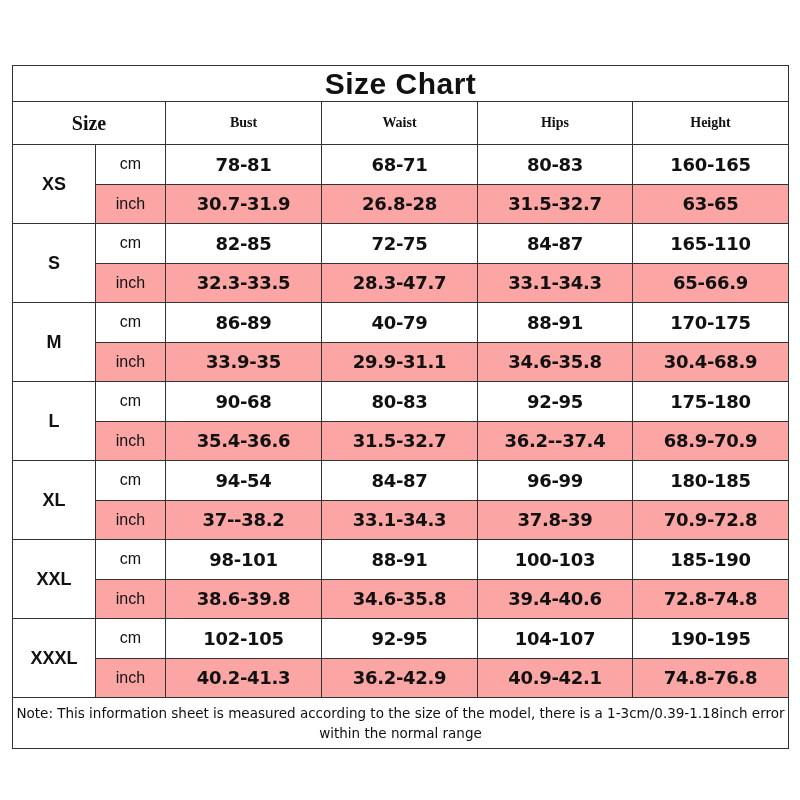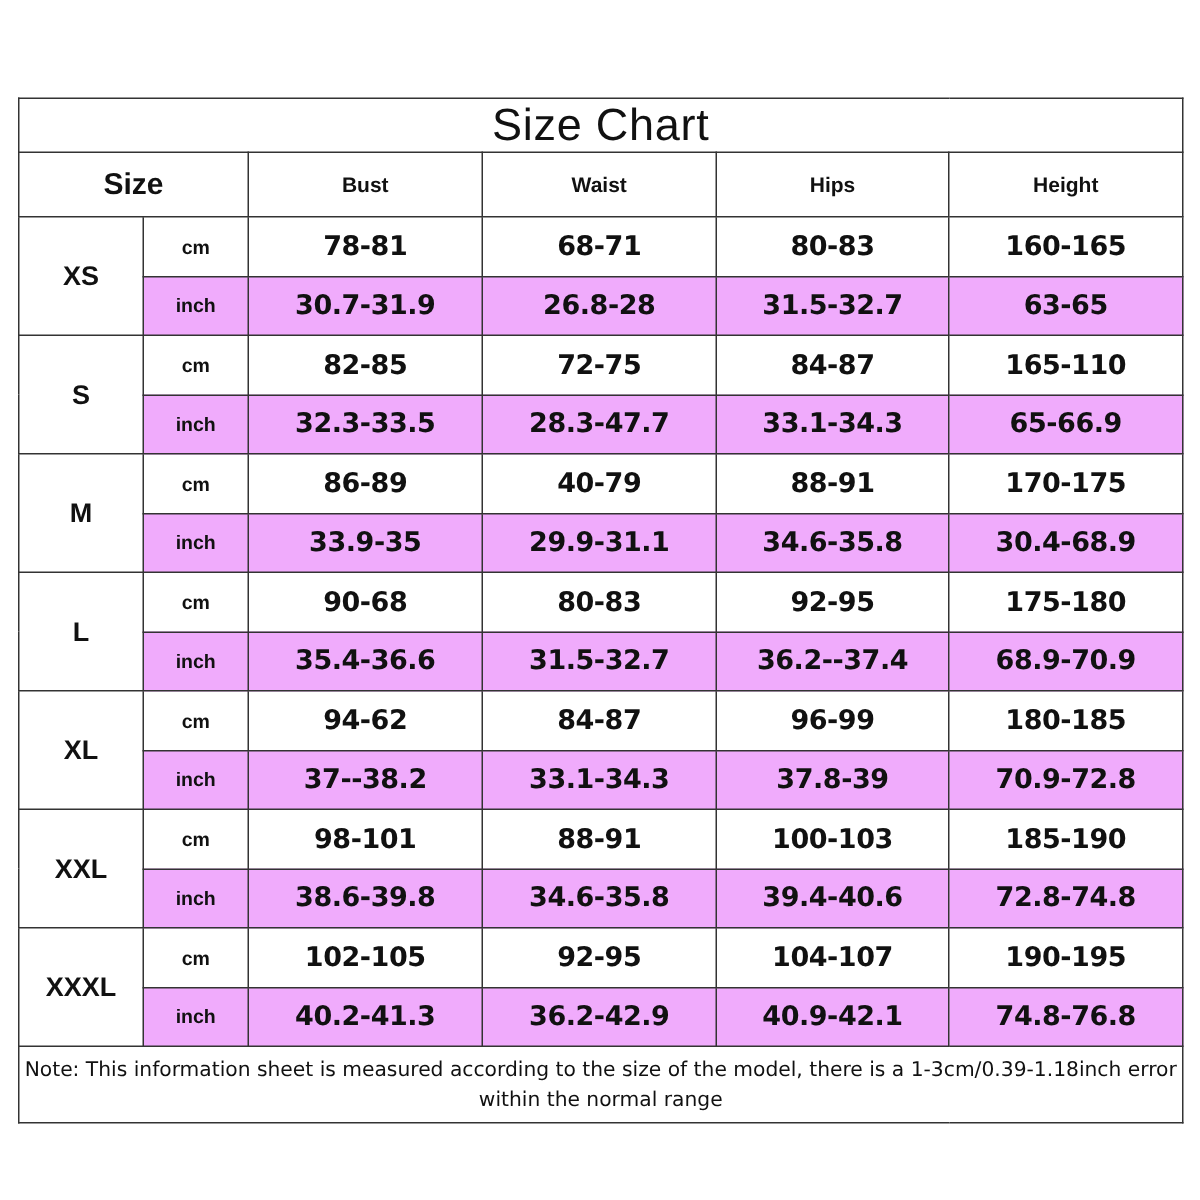--- a/index.html
+++ b/index.html
@@ -7,29 +7,29 @@
   table.chart {
     position: absolute; left: 12px; top: 65px;
     border-collapse: collapse; table-layout: fixed;
     width: 776px;
   }
   table.chart td, table.chart th {
     border: 1.5px solid #333;
     padding: 0; text-align: center; vertical-align: middle;
     box-sizing: border-box;
   }
-  .title-cell { height: 36px; font-weight: normal; font-size: 30px; font-family: "Liberation Sans", sans-serif; letter-spacing: 0.5px; }
-  .hdr-row th { height: 43px; }
+  .title-cell { height: 36px; font-weight: bold; font-size: 30px; font-family: "Liberation Sans", sans-serif; letter-spacing: 0.5px; }
+  .hdr-row th { height: 43px; font-family: Liberation Serif, serif; }
   .hdr-size { font-size: 20px; font-weight: bold; }
   .hdr-col { font-size: 14px; font-weight: bold; }
   .data-row td { height: 39.5px; }
   .size-label { font-size: 18px; font-weight: bold; font-family: "Liberation Sans", sans-serif; }
-  .unit { font-size: 13px; font-weight: bold; }
+  .unit { font-size: 16px; font-weight: normal; }
   .val { font-size: 18px; font-family: "DejaVu Sans", sans-serif; font-weight: bold; letter-spacing: -0.3px; }
-  tr.inch td.unit, tr.inch td.val { background: #f0abfc; }
+  tr.inch td.unit, tr.inch td.val { background: #fca5a5; }
   .note-cell { height: 51px; font-size: 13.5px; font-family: "DejaVu Sans", sans-serif; line-height: 20px; padding: 0 2px; vertical-align: top; padding-top: 1px; }
 </style>
 </head>
 <body>
 
 <table class="chart">
   <colgroup>
     <col style="width:83px">
     <col style="width:70px">
     <col style="width:156px">
@@ -106,21 +106,21 @@
       <tr class="data-row inch">
         <td class="unit">inch</td>
         <td class="val">35.4-36.6</td>
         <td class="val">31.5-32.7</td>
         <td class="val">36.2--37.4</td>
         <td class="val">68.9-70.9</td>
       </tr>
       <tr class="data-row cm">
         <td rowspan="2" class="size-label">XL</td>
         <td class="unit">cm</td>
-        <td class="val">94-62</td>
+        <td class="val">94-54</td>
         <td class="val">84-87</td>
         <td class="val">96-99</td>
         <td class="val">180-185</td>
       </tr>
       <tr class="data-row inch">
         <td class="unit">inch</td>
         <td class="val">37--38.2</td>
         <td class="val">33.1-34.3</td>
         <td class="val">37.8-39</td>
         <td class="val">70.9-72.8</td>

